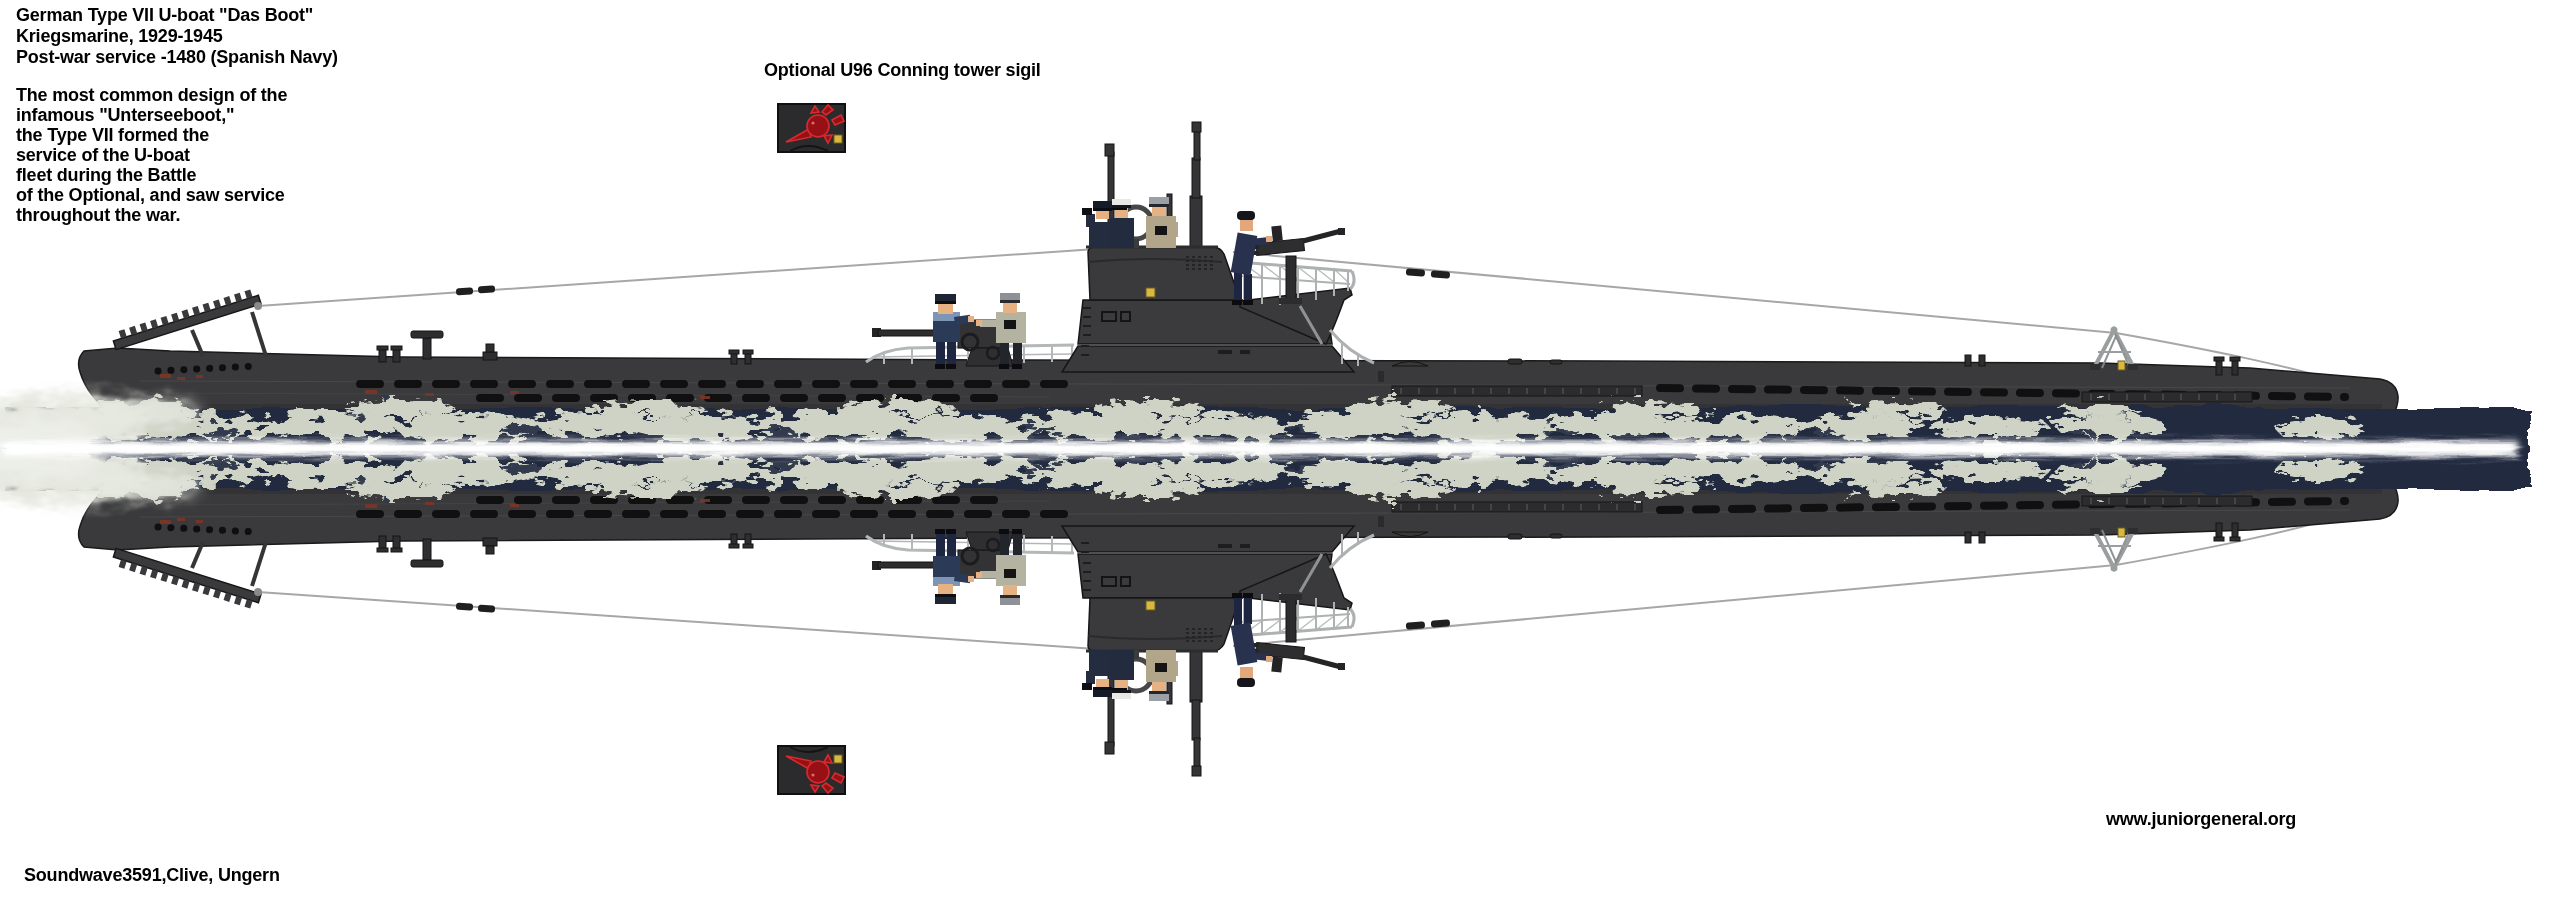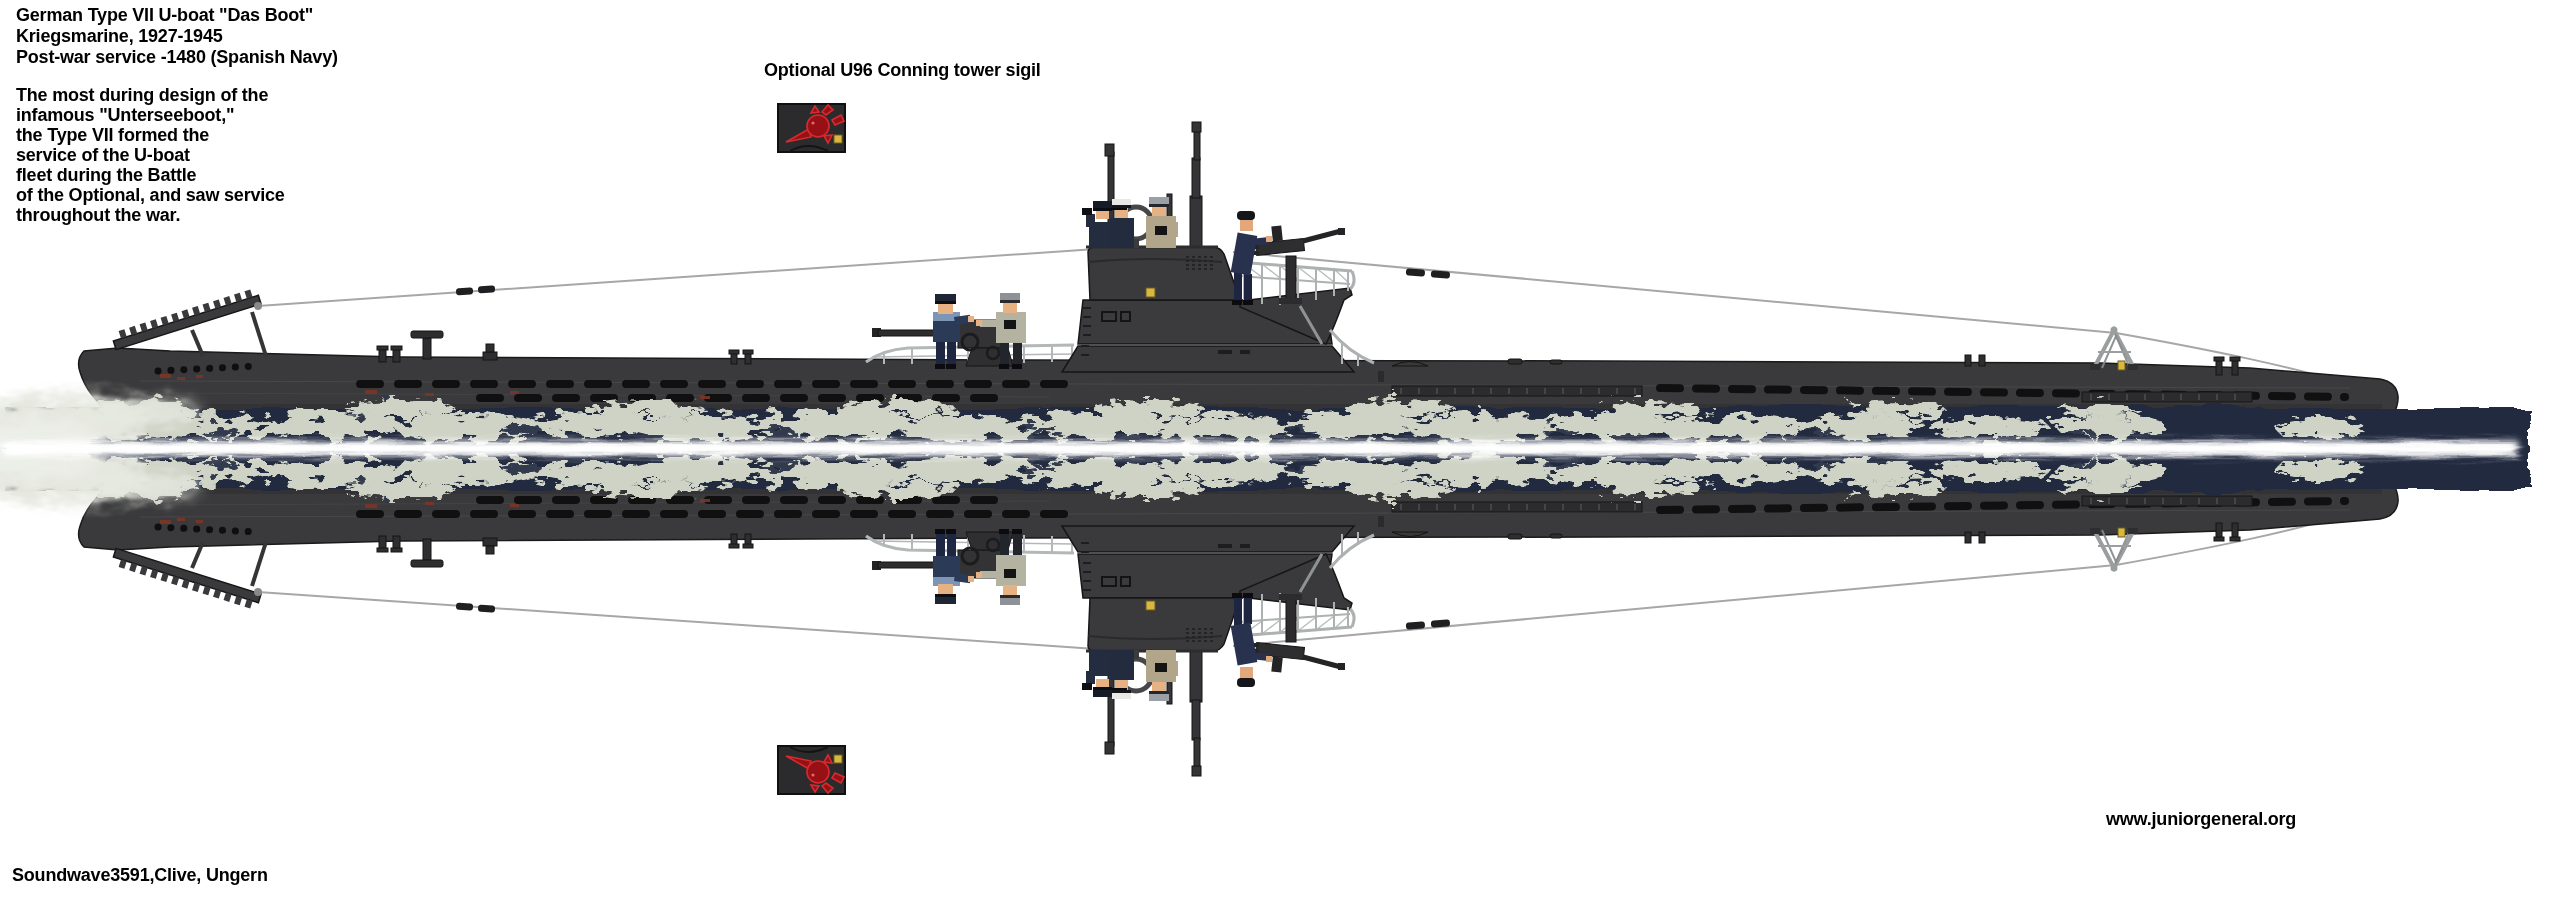--- a/index.html
+++ b/index.html
@@ -2,21 +2,21 @@
 <html><head>
 <meta charset="utf-8">
 <style>
   html,body{margin:0;padding:0;background:#ffffff;}
   .canvas{position:relative;width:2562px;height:898px;background:#ffffff;overflow:hidden;
           font-family:"Liberation Sans",sans-serif;color:#000;}
   .txt{position:absolute;font-weight:bold;font-size:18px;line-height:21px;letter-spacing:-0.2px;white-space:nowrap;}
   #title-block{left:16px;top:5px;}
   #desc-block{left:16px;top:85px;line-height:20px;}
   #sigil-label{left:764px;top:60px;}
-  #credits{left:12px;top:865px;text-align:center;}
+  #credits{left:24px;top:865px;text-align:center;}
   #website{left:2106px;top:809px;}
   svg.scene{position:absolute;left:0;top:0;}
 </style>
 </head>
 <body>
 
 <div class="canvas">
 
   <svg class="scene" width="2562" height="898" viewBox="0 0 2562 898">
     <defs>
@@ -355,26 +355,26 @@
     <use href="#half" xlink:href="#half" transform="translate(0,898) scale(1,-1)"></use>
 
     <g>
       <rect x="2" y="441" width="2516" height="15" fill="#ffffff" filter="url(#stripeSoft)"></rect>
       <rect x="6" y="445" width="2506" height="7" fill="#ffffff" filter="url(#coreSoft)"></rect>
     </g>
   </svg>
 
   <div id="title-block" class="txt">
     <div>German Type VII U-boat "Das Boot"</div>
-    <div>Kriegsmarine, 1927-1945</div>
+    <div>Kriegsmarine, 1929-1945</div>
     <div>Post-war service -1480 (Spanish Navy)</div>
   </div>
 
   <div id="desc-block" class="txt">
-    <div>The most during design of the</div>
+    <div>The most common design of the</div>
     <div>infamous "Unterseeboot,"</div>
     <div>the Type VII formed the</div>
     <div>service of the U-boat</div>
     <div>fleet during the Battle</div>
     <div>of the Optional, and saw service</div>
     <div>throughout the war.</div>
   </div>
 
   <div id="sigil-label" class="txt">Optional U96 Conning tower sigil</div>
 

